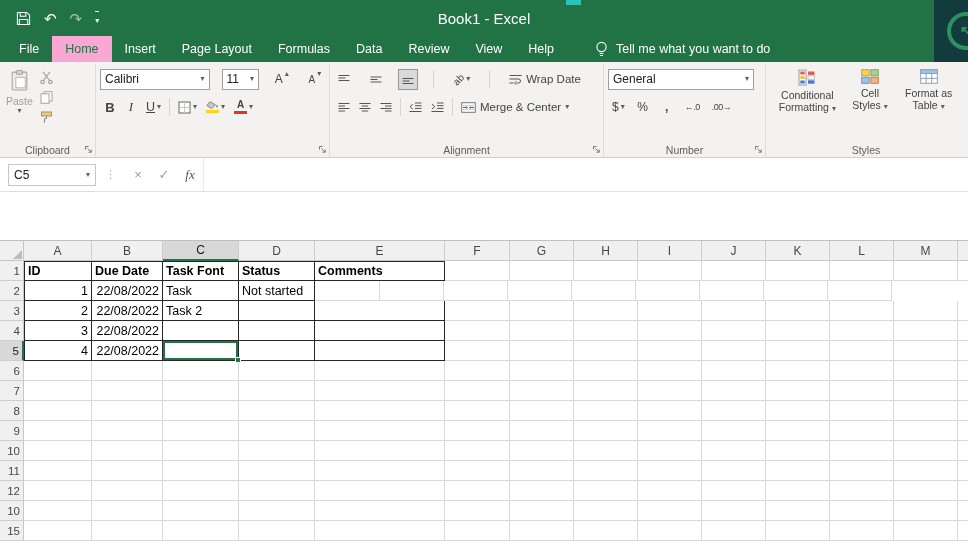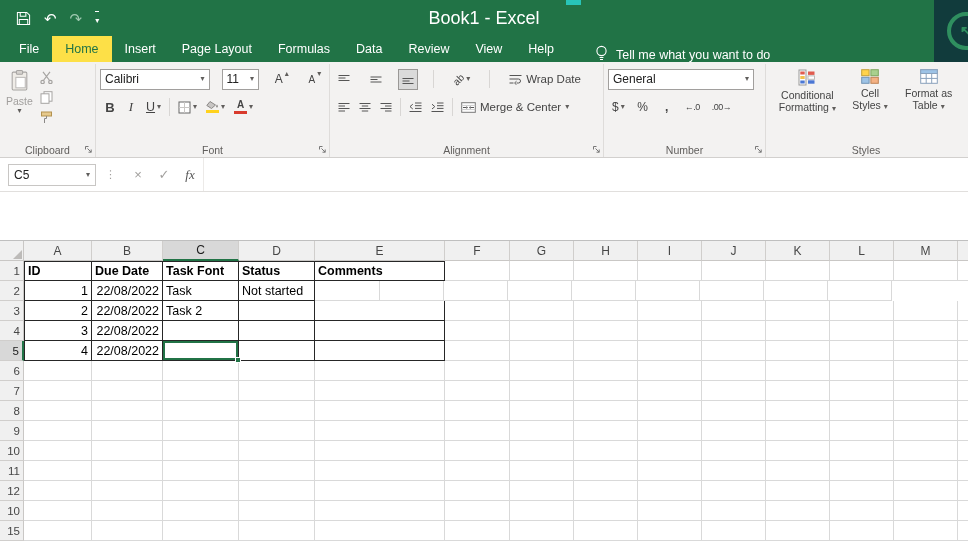--- a/index.html
+++ b/index.html
@@ -5,31 +5,31 @@
   *{box-sizing:border-box;margin:0;padding:0}
   html,body{width:968px;height:552px;overflow:hidden}
   body{font-family:"Liberation Sans",sans-serif;background:#fff;position:relative;font-size:12px;color:#333}
 
   
   .titlebar{height:36px;background:#217346;display:flex;align-items:center;position:relative;color:#fff}
   .qat{display:flex;align-items:center;gap:13px;margin-left:16px;z-index:2}
   .glyph{font-size:15px;line-height:1;color:#fff}
   .glyph.disabled{color:#9ec9b0}
   .qat-custom{display:inline-block;border-top:1.5px solid #fff;padding-top:1px;line-height:1}
-  .title{position:absolute;left:0;right:0;text-align:center;font-size:18px;pointer-events:none}
+  .title{position:absolute;left:0;right:0;text-align:center;font-size:15px;pointer-events:none}
   .accent{position:absolute;top:0;left:566px;width:15px;height:5px;background:#28c4b8}
   .recorder{position:absolute;top:0;right:-30px;width:64px;height:62px;background:#113b3c;display:flex;align-items:center;justify-content:center;z-index:6}
   .rec-ring{width:38px;height:38px;border:4px solid #2f8f5f;border-radius:50%;display:flex;align-items:center;justify-content:center;color:#2f8f5f;font-size:15px;font-weight:bold}
 
   
   .tabbar{height:26px;background:#217346;display:flex;align-items:stretch;color:#fff;font-size:12.5px;padding-left:6px}
   .tabs{display:flex;align-items:stretch}
   .tab{display:flex;align-items:center;padding:0 13px;cursor:default;white-space:nowrap}
-  .tab.active{background:#fde047;color:#217346}
-  .tellme{display:flex;align-items:flex-end;gap:8px;margin-left:28px}
+  .tab.active{background:#f9a8d4;color:#217346}
+  .tellme{display:flex;align-items:center;gap:8px;margin-left:28px}
 
   
   .ribbon{height:96px;background:#f3f2f1;border-bottom:1px solid #d2d0ce;display:flex;align-items:stretch;padding-top:2px}
   .group{position:relative;border-right:1px solid #dedcda;padding:3px 4px 15px;display:flex;flex:none}
   .group-label{position:absolute;bottom:1px;left:0;right:0;text-align:center;font-size:10.5px;color:#605e5c}
   .launcher{position:absolute;right:2px;bottom:3px}
   .gcol{display:flex;flex-direction:column;gap:4px;width:100%}
   .r{display:flex;align-items:center;gap:12px;height:24px}
   .combo{background:#fff;border:1px solid #a19f9d;height:21px;display:flex;align-items:center;justify-content:space-between;padding:0 4px;font-size:12px;color:#222}
   .caret{font-size:8px;color:#605e5c;line-height:1}
@@ -207,21 +207,20 @@
         </div>
         <div class="ibtn">
           <span class="stack">
             <span style="font-size:10px;font-weight:bold;line-height:1">A</span>
             <span class="cbar" style="background:#d83b2d"></span>
           </span>
           <span class="caret">▾</span>
         </div>
       </div>
     </div>
-    <div class="group-label">Font</div>
     <svg class="launcher" width="9" height="9" viewBox="0 0 9 9" fill="none" stroke="#777">
         <path d="M1.5 1.5 H4.5 M1.5 1.5 V4.5"></path>
         <path d="M3.5 3.5 L7.2 7.2"></path>
         <path d="M7.2 4.5 V7.2 H4.5"></path>
       </svg>
   </div>
 
   <div class="group" style="width:274px">
     <div class="gcol">
       <div class="r">

